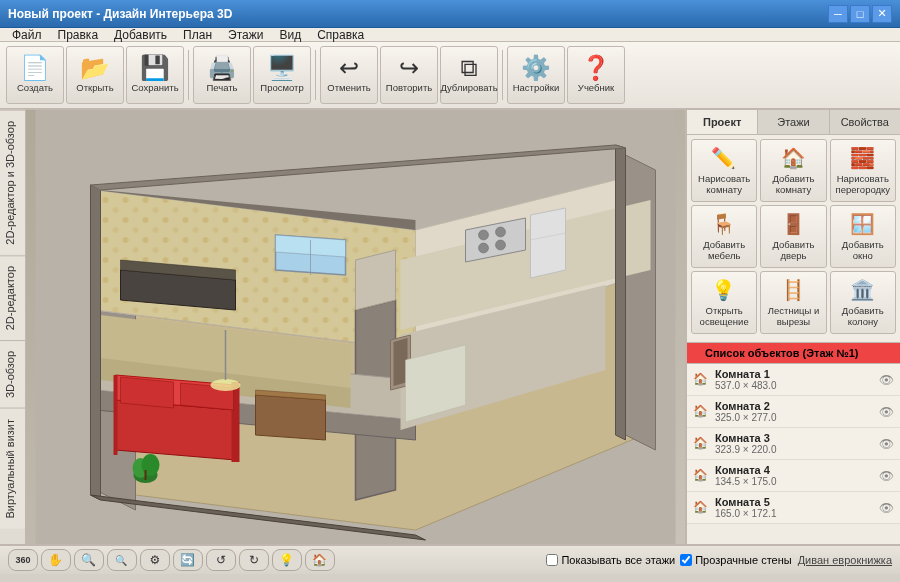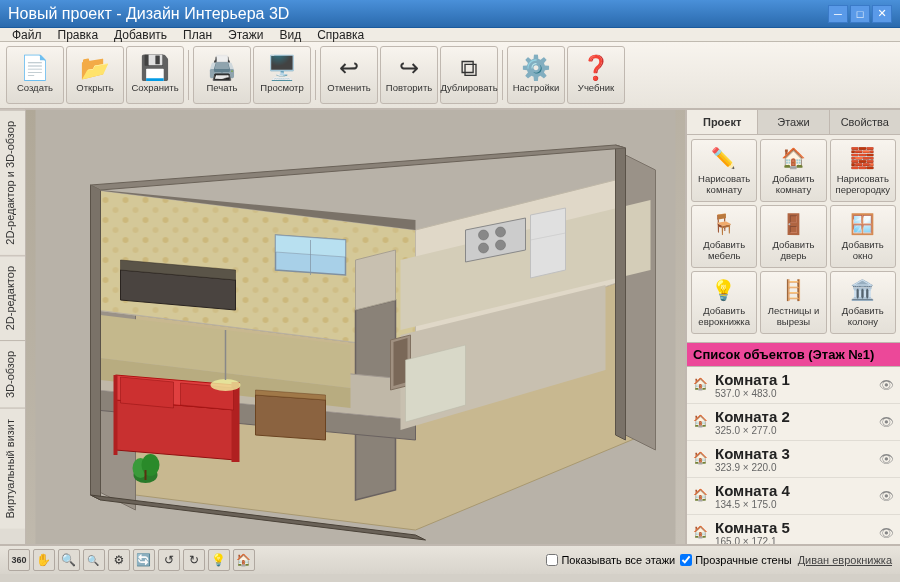--- a/index.html
+++ b/index.html
@@ -9,21 +9,21 @@
     .title-bar {
       background: linear-gradient(to bottom, #4a90d9, #2a6aad);
       color: white;
       height: 28px;
       display: flex;
       align-items: center;
       padding: 0 8px;
       justify-content: space-between;
       border-bottom: 1px solid #1a5a9d;
     }
-    .title-bar-text { font-size: 16px; font-weight: normal; }
+    .title-bar-text { font-size: 12px; font-weight: bold; }
     .title-bar-buttons { display: flex; gap: 2px; }
     .title-btn {
       width: 20px; height: 18px; background: #5a9ae8; border: 1px solid #3a7ac8;
       color: white; font-size: 11px; cursor: pointer; display: flex; align-items: center; justify-content: center;
     }
 
     
     .menu-bar {
       background: #f0ece4;
       height: 14px;
@@ -159,58 +159,58 @@
       font-size: 9.5px;
       text-align: center;
       color: #333;
       min-height: 52px;
       gap: 3px;
     }
     .design-btn .icon { font-size: 20px; }
 
     .objects-section { flex: 1; overflow: hidden; display: flex; flex-direction: column; }
     .objects-title {
-      font-size: 13px;
+      font-size: 11px;
       font-weight: bold;
-      padding: 4px 6px;
-      background: #ec4899;
+      padding: 4px 18px;
+      background: #ef4444;
       border-top: 1px solid #c0b8b0;
       border-bottom: 1px solid #c0b8b0;
     }
     .objects-list { flex: 1; overflow-y: auto; }
     .object-item {
       display: flex;
       align-items: center;
       padding: 4px 6px;
       border-bottom: 1px solid #e0dcd4;
       cursor: pointer;
       background: #f4f0e8;
     }
     .object-icon { width: 16px; height: 16px; margin-right: 6px; flex-shrink: 0; }
     .object-info { flex: 1; }
-    .object-name { font-size: 15px; font-weight: bold; color: #222; }
+    .object-name { font-size: 11px; font-weight: bold; color: #222; }
     .object-dims { font-size: 10px; color: #666; }
     .object-eye { font-size: 12px; color: #888; }
 
     
     .bottom-bar {
       height: 30px;
       background: linear-gradient(to bottom, #e8e4dc, #d8d4cc);
       border-top: 2px solid #c0b8b0;
       display: flex;
       align-items: center;
       padding: 0 8px;
       gap: 6px;
     }
     .bottom-tools { display: flex; gap: 3px; flex: 1; }
     .bottom-btn {
-      width: 22px; height: 22px;
+      width: 30px; height: 22px;
       background: #e0dcd4;
       border: 1px solid #b0a8a0;
-      border-radius: 2px;
+      border-radius: 8px;
       cursor: pointer;
       font-size: 12px;
       display: flex; align-items: center; justify-content: center;
       color: #333;
     }
     .bottom-checks { display: flex; gap: 5px; align-items: flex-start; font-size: 11px; }
     .check-item { display: flex; align-items: center; gap: 3px; }
     .check-item input { width: 12px; height: 12px; }
     .bottom-info { font-size: 11px; color: #444; margin-left: auto; text-decoration: underline; }
   </style>
@@ -431,21 +431,21 @@
         <div class="design-btn">
           <span class="icon">🚪</span>
           <span>Добавить дверь</span>
         </div>
         <div class="design-btn">
           <span class="icon">🪟</span>
           <span>Добавить окно</span>
         </div>
         <div class="design-btn">
           <span class="icon">💡</span>
-          <span>Добавить еврокнижка</span>
+          <span>Открыть освещение</span>
         </div>
         <div class="design-btn">
           <span class="icon">🪜</span>
           <span>Лестницы и вырезы</span>
         </div>
         <div class="design-btn">
           <span class="icon">🏛️</span>
           <span>Добавить колону</span>
         </div>
       </div>

